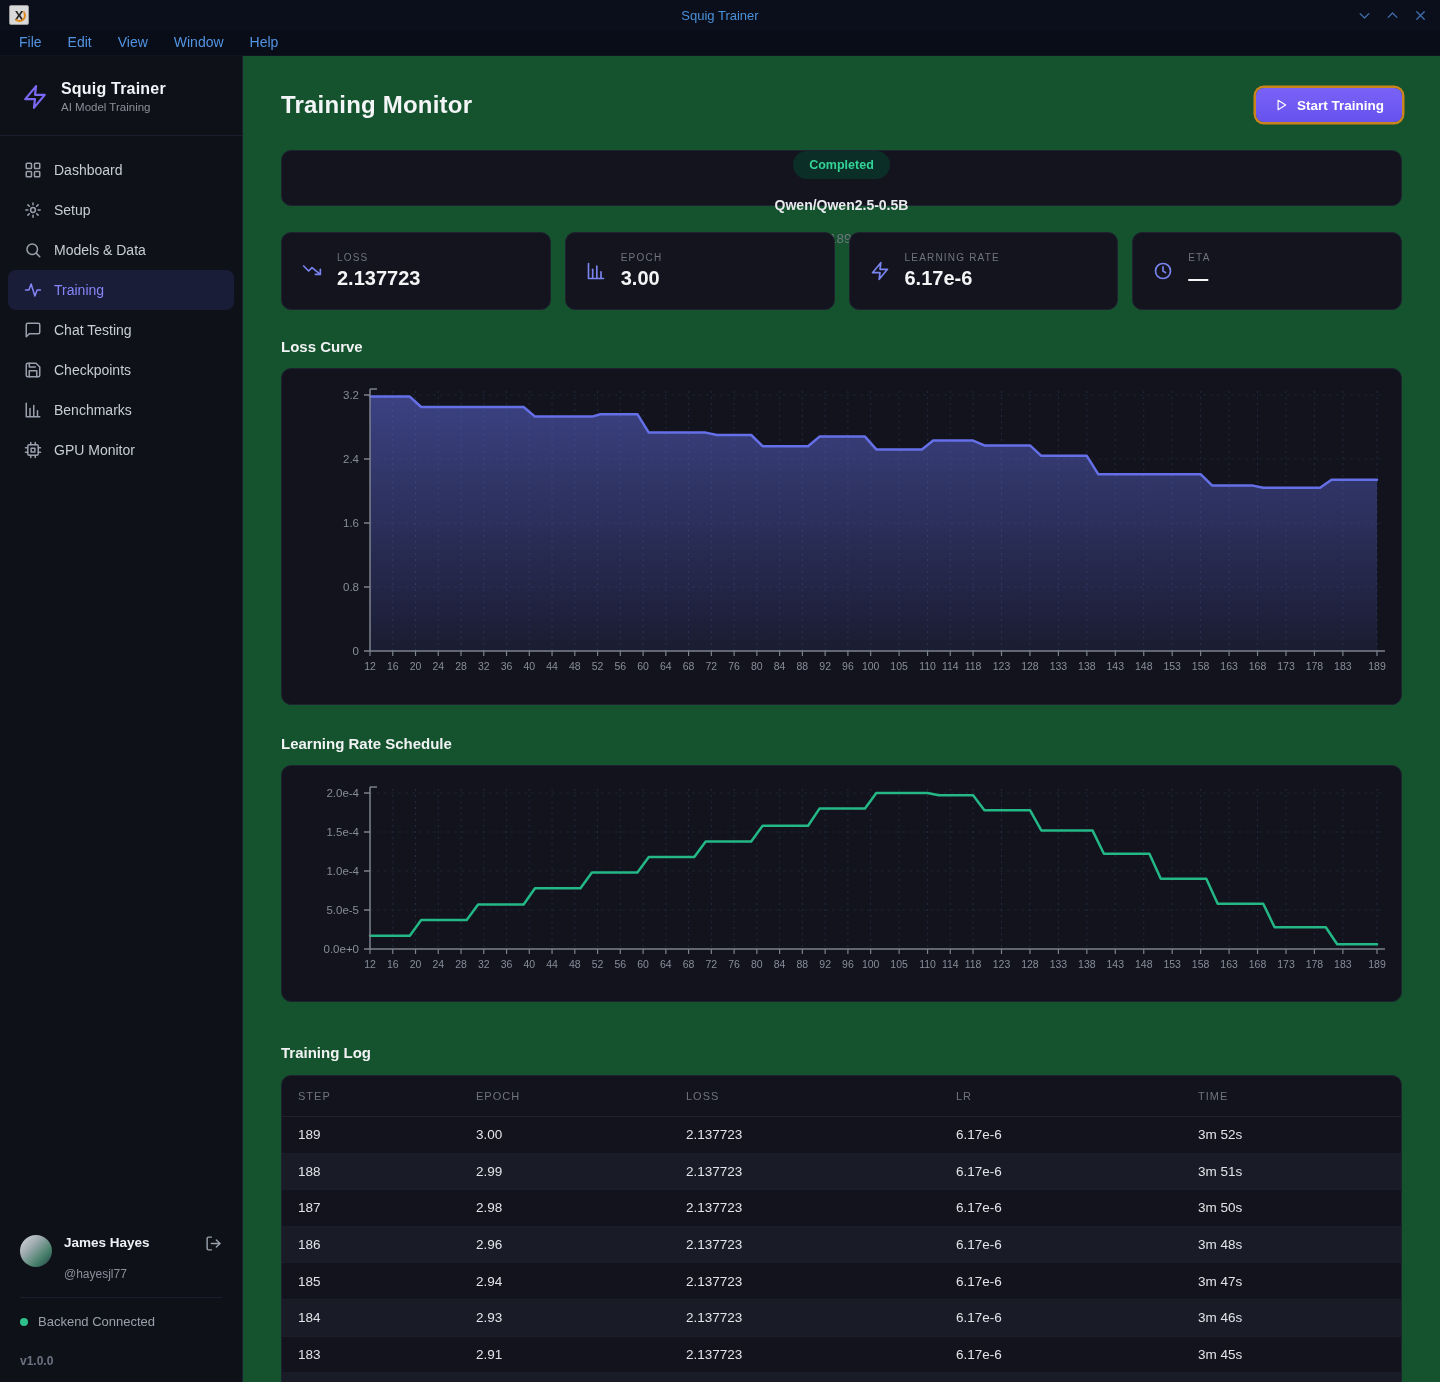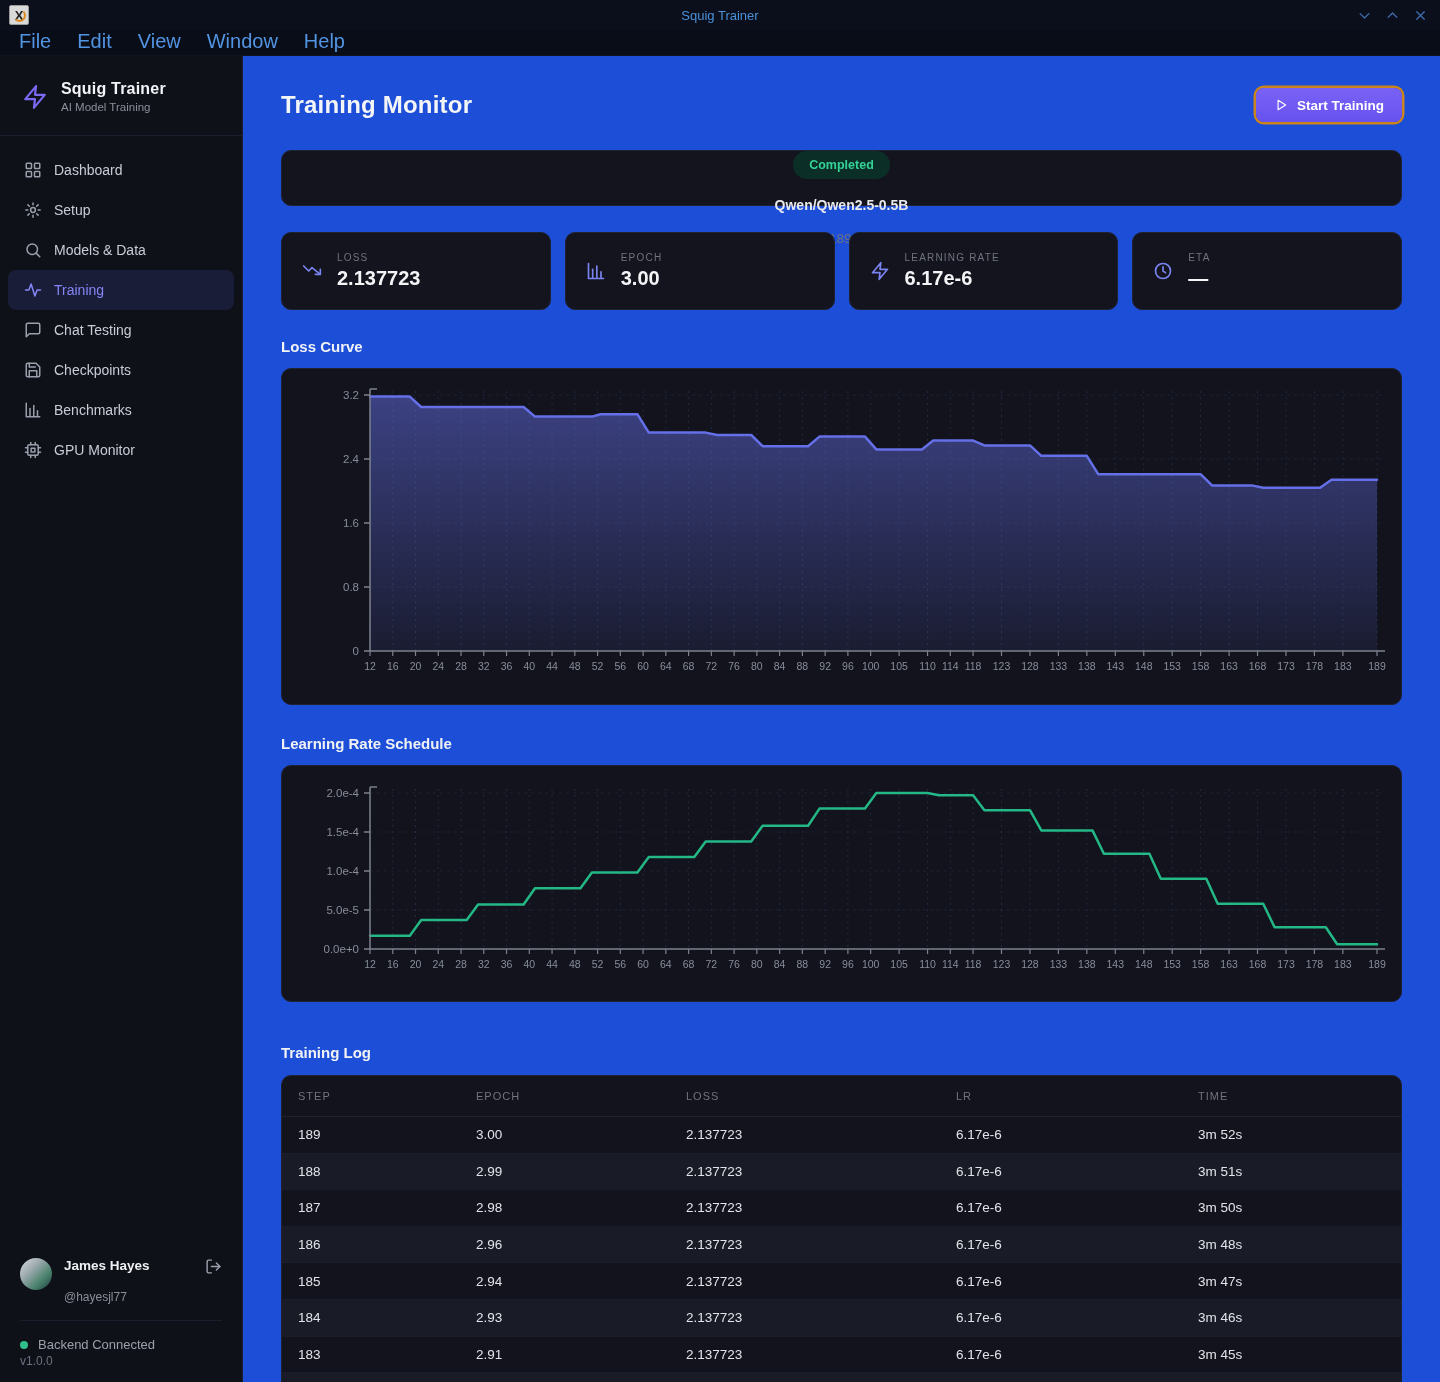--- a/index.html
+++ b/index.html
@@ -13,28 +13,28 @@
     border:1px solid #9a9a9a; border-radius:2px; display:flex; align-items:center; justify-content:center;
     font-weight:bold; font-size:13px; color:#222; position:relative; }
   .titlebar-icon::after { content:""; position:absolute; right:2px; bottom:2px; width:9px; height:9px;
     border:2px solid #e08a1e; border-top-color:transparent; border-left-color:transparent; border-radius:50%; }
   .titlebar-title { position:absolute; left:0; right:0; text-align:center; font-size:13px; color:#4a90d8; }
   .win-controls { position:absolute; right:12px; top:0; height:30px; display:flex; align-items:center; gap:13px; }
   .win-btn { width:15px; height:15px; color:#3f6fb0; cursor:default; }
   .win-btn svg { width:15px; height:15px; display:block; }
   .menubar { position:absolute; left:0; top:30px; width:1440px; height:26px; background:#090d18;
     display:flex; align-items:center; padding-left:6px; border-bottom:1px solid #10141f; }
-  .menu-item { color:#5294e2; font-size:20px; padding:2px 13px 4px 13px; }
+  .menu-item { color:#5294e2; font-size:14px; padding:2px 13px 4px 13px; }
   .edge-strip { position:absolute; left:0; top:56px; width:7px; height:878px; background:#232a3e; opacity:.75; }
 
   
   .app { position:absolute; left:0; top:56px; width:1440px; height:1326px; display:flex; }
   .sidebar { width:243px; min-width:243px; background:#0f1119; border-right:1px solid #1d2030;
     display:flex; flex-direction:column; position:relative; }
-  .main { flex:1; padding:0 38px; overflow:hidden; background:#1d4ed8; }
+  .main { flex:1; padding:0 38px; overflow:hidden; background:#14532d; }
 
   
   .logo-block { display:flex; align-items:center; gap:13px; padding:24px 20px 22px 22px;
     border-bottom:1px solid #1b1e2c; }
   .logo-zap { width:26px; height:26px; color:#7b68f5; }
   .logo-zap svg { width:26px; height:26px; }
   .logo-name { font-size:16px; font-weight:bold; color:#f3f4f7; letter-spacing:.2px; }
   .logo-sub { font-size:11.5px; color:#8b8e99; margin-top:3px; }
   .nav { padding:14px 8px 0 8px; display:flex; flex-direction:column; gap:0; }
   .nav-item { display:flex; align-items:center; gap:12px; height:40px; padding:0 16px;
@@ -49,21 +49,21 @@
     border-bottom:1px solid #1b1e2c; }
   .avatar { width:32px; height:32px; border-radius:50%;
     background:linear-gradient(135deg,#d8dcde 0%,#9fabb0 35%,#47806a 70%,#1d3a40 100%); }
   .user-name { font-size:13.5px; font-weight:bold; color:#eef0f3; }
   .user-handle { font-size:12px; color:#8b8e99; margin-top:17px; }
   .logout { margin-left:auto; width:17px; height:17px; color:#9aa1ad; }
   .logout svg { width:17px; height:17px; }
   .backend-row { display:flex; align-items:center; gap:10px; margin-top:16px; }
   .dot { width:8px; height:8px; border-radius:50%; background:#2fbf8b; }
   .backend-text { font-size:13px; color:#9aa0ab; }
-  .version { font-size:12px; color:#6d7280; margin-top:2px; }
+  .version { font-size:12px; color:#6d7280; margin-top:25px;font-weight:bold; }
 
   
   .page-header { display:flex; align-items:center; justify-content:space-between; margin-top:30px; height:38px; }
   .page-title { font-size:24px; font-weight:bold; color:#f4f5f7; letter-spacing:.2px; }
   .start-btn { display:flex; align-items:center; gap:9px; height:34px; padding:0 18px;
     background:linear-gradient(180deg,#7a62f6,#6752ef); color:#fff; font-size:13.5px; font-weight:600;
     border:none; border-radius:8px; box-shadow:0 0 0 2.5px #c9841c; cursor:pointer; }
   .start-btn svg { width:14px; height:14px; }
 
   

